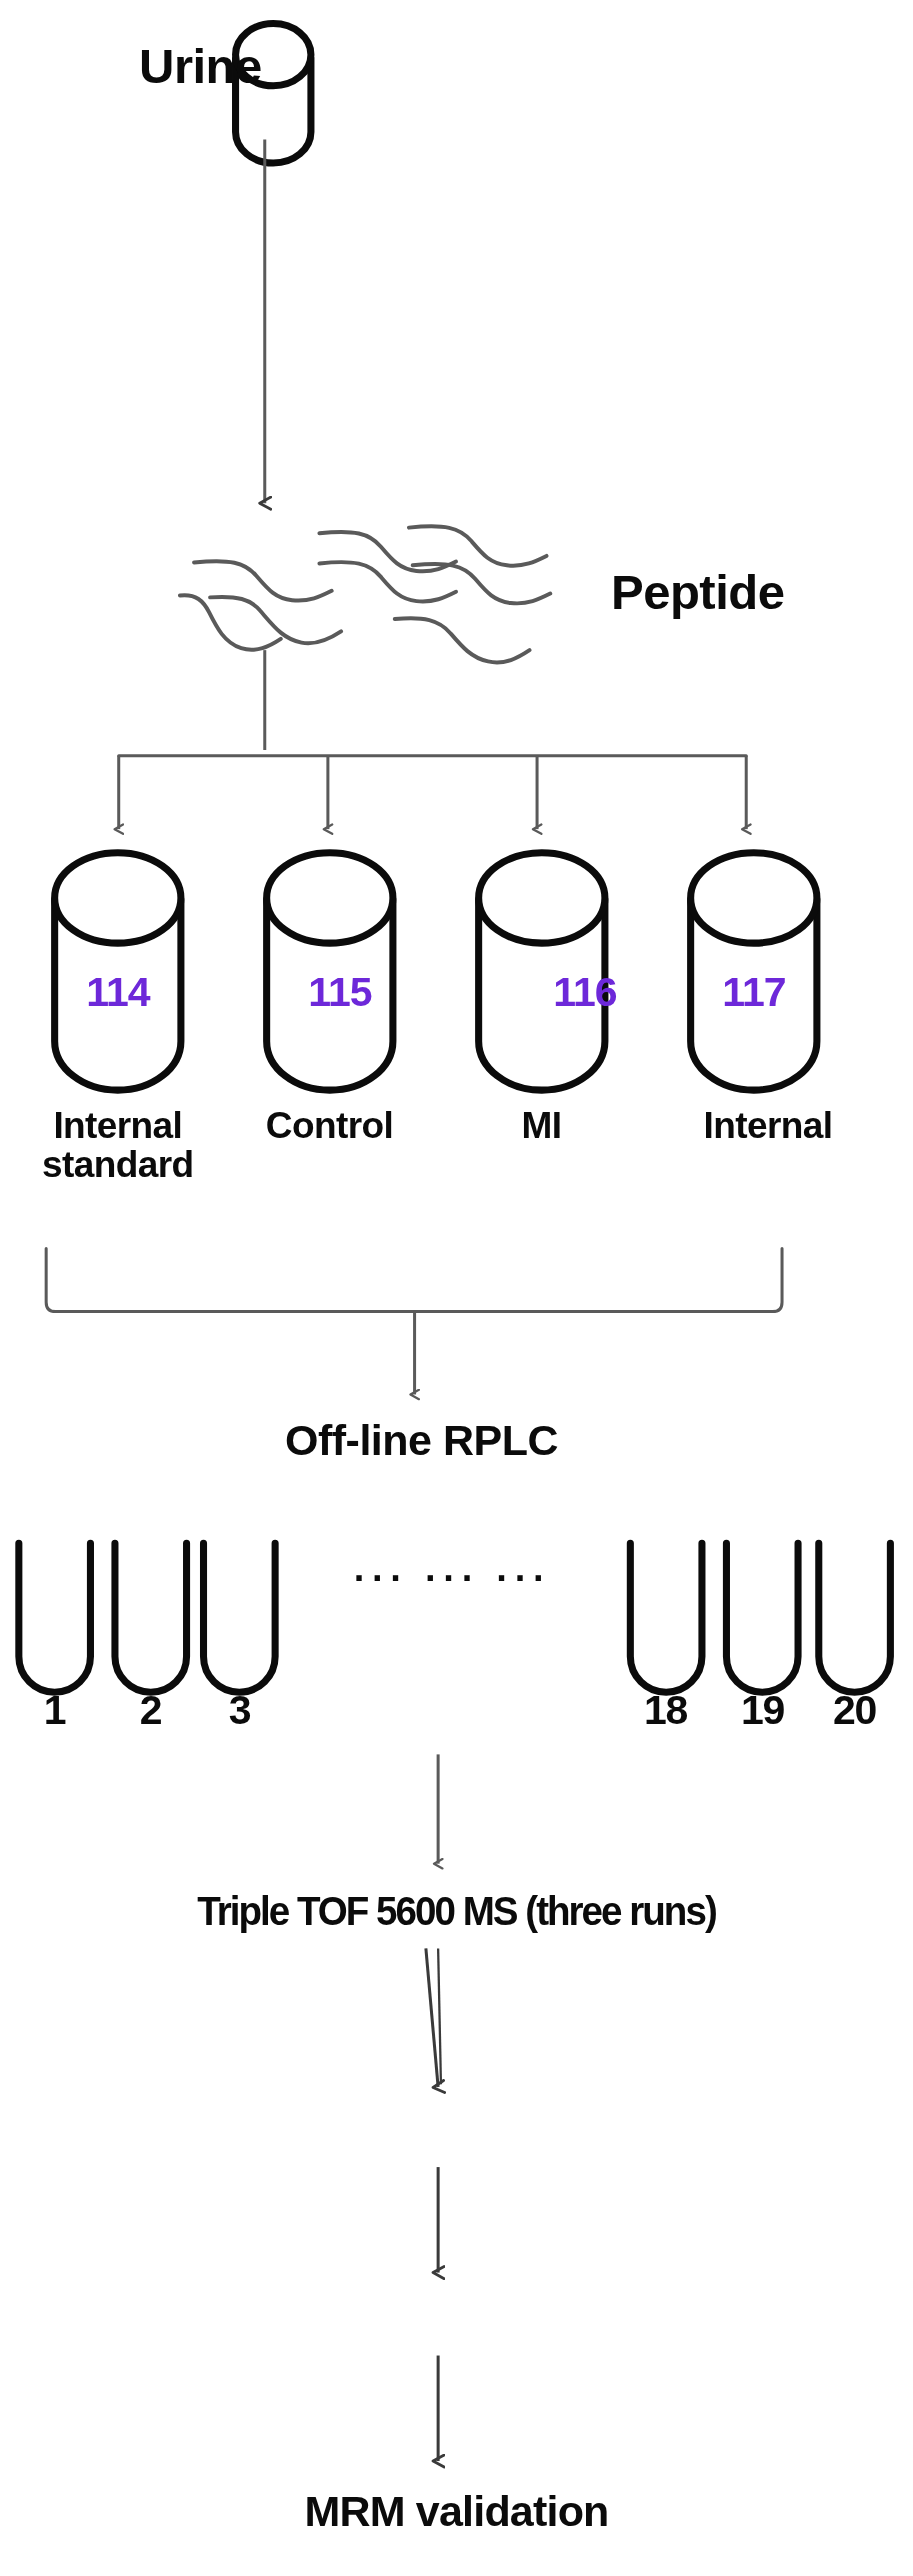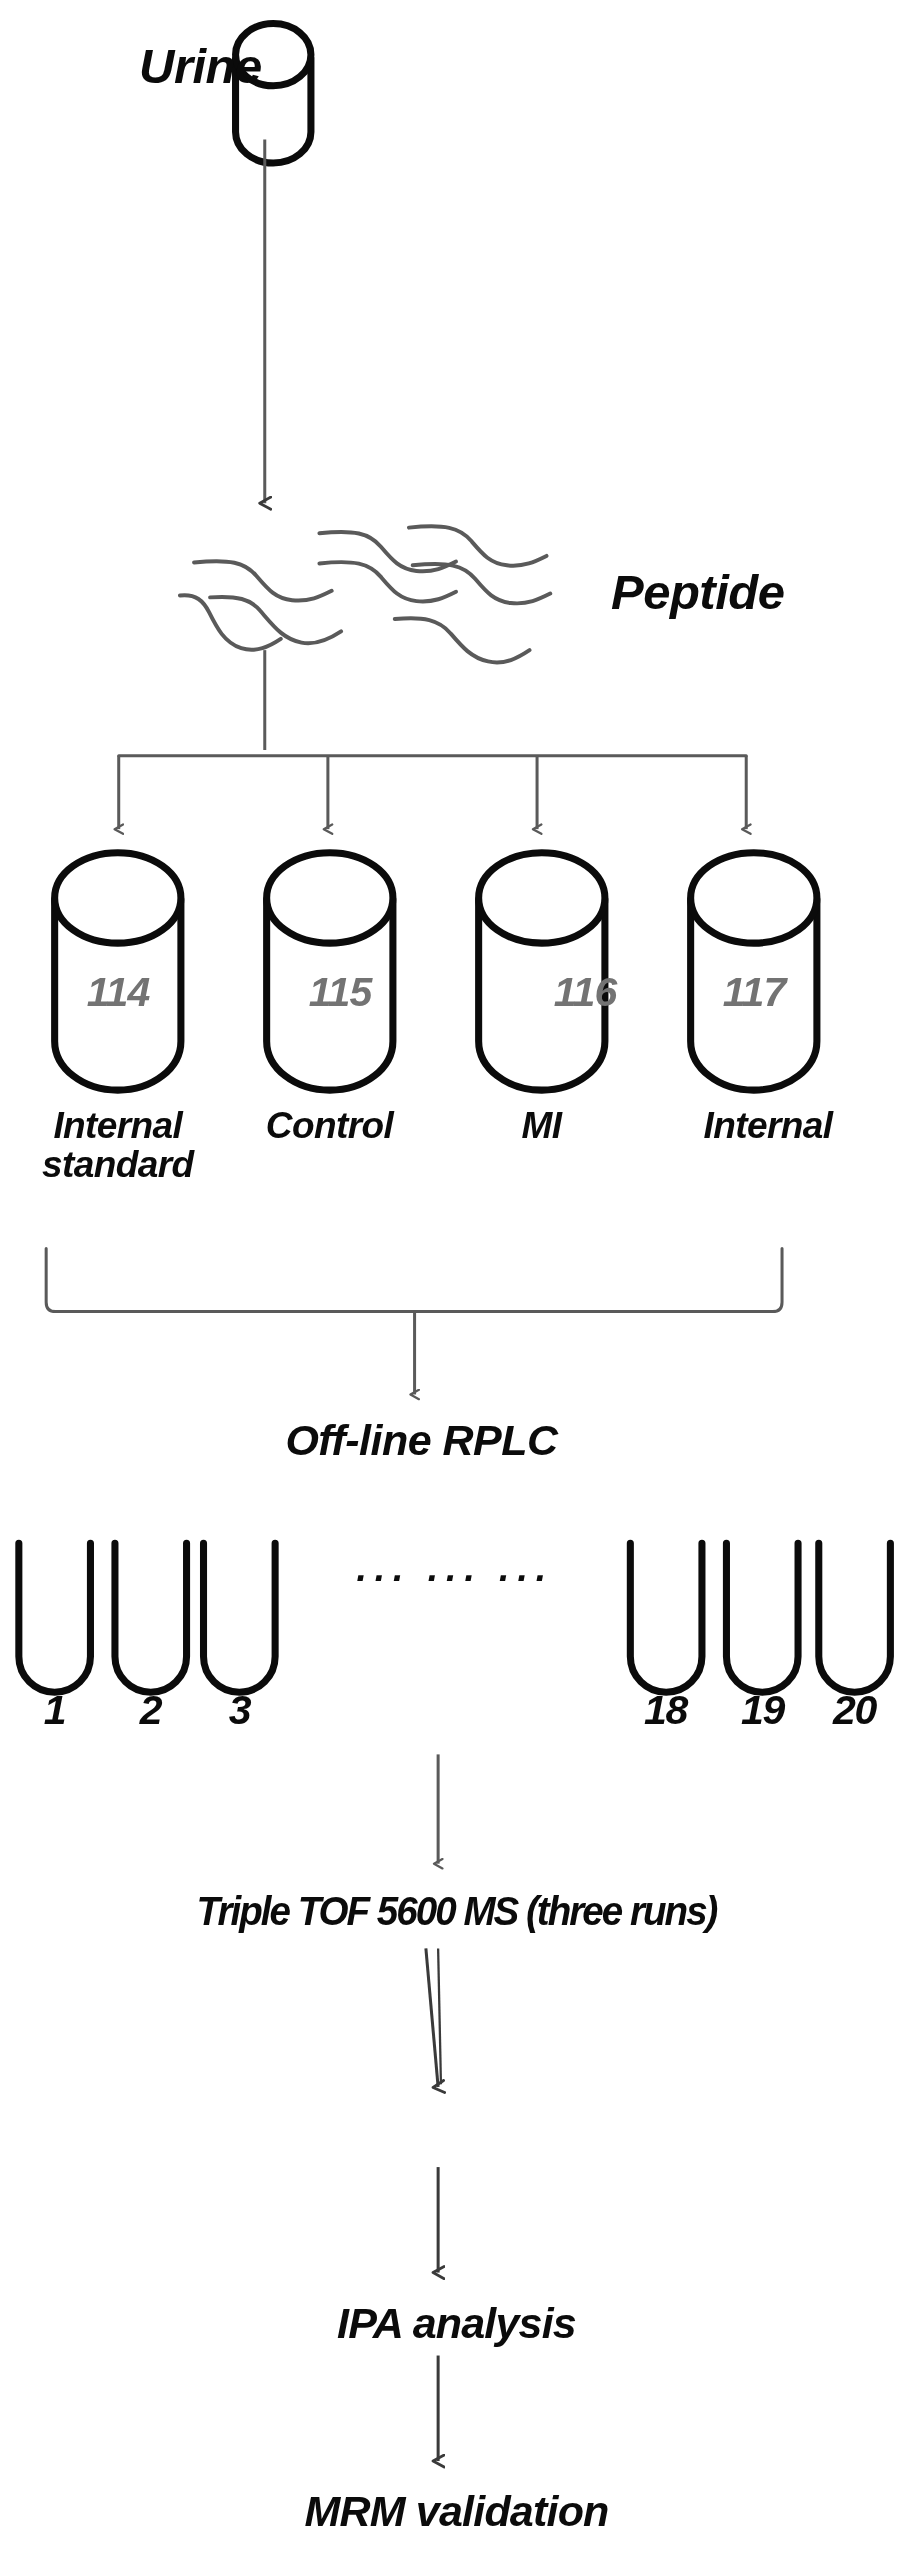--- a/index.html
+++ b/index.html
@@ -6,21 +6,20 @@
   body{
     font-family:"Liberation Sans", sans-serif;
     color:#000000;
   }
   #page{
     position:relative;
     width:913px;
     height:2576px;
     background:#ffffff;
     overflow:hidden;
-    font-style:italic;
   }
   .svgroot{
     position:absolute;
     left:0; top:0;
     width:913px;
     height:2576px;
   }
   .lbl{
     position:absolute;
     font-family:"Liberation Sans", sans-serif;
@@ -38,21 +37,21 @@
     font-size:49px;
     font-weight:700;
     left:611px; top:567px;
     letter-spacing:-0.5px;
   }
   .tube-num{
     position:absolute;
     font-size:41px;
     font-weight:700;
     text-align:center;
-    color:#737373;
+    color:#6d28d9;
     letter-spacing:-0.9px;
   }
   .tube-cap{
     position:absolute;
     font-size:37px;
     font-weight:700;
     text-align:center;
     color:#0b0b0b;
     letter-spacing:-0.6px;
     line-height:1.06;
@@ -217,17 +216,16 @@
 
   <div class="frac-num" style="left:17px; top:1687px; width:75px;">1</div>
   <div class="frac-num" style="left:113px; top:1687px; width:75px;">2</div>
   <div class="frac-num" style="left:202px; top:1687px; width:75px;">3</div>
   <div class="frac-num" style="left:628px; top:1687px; width:75px;">18</div>
   <div class="frac-num" style="left:725px; top:1687px; width:75px;">19</div>
   <div class="frac-num" style="left:817px; top:1687px; width:75px;">20</div>
 
   <div class="lbl lbl-tof">Triple TOF 5600 MS (three runs)</div>
 
-  <div class="lbl lbl-step lbl-ipa">IPA analysis</div>
   <div class="lbl lbl-step lbl-mrm">MRM validation</div>
 
 </div>
 
 
 </body></html>

